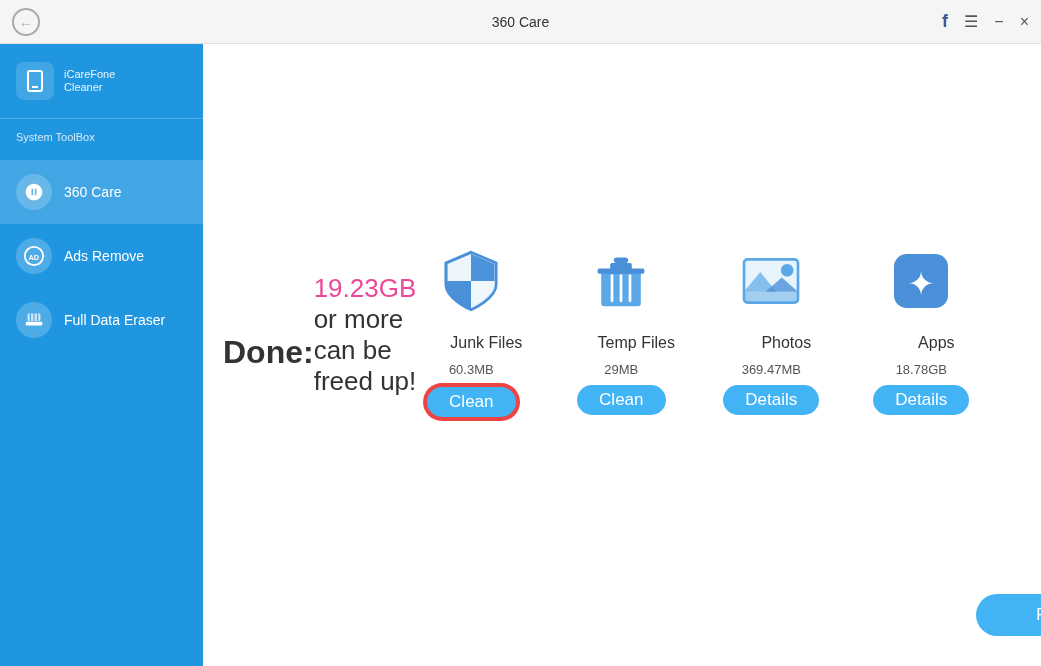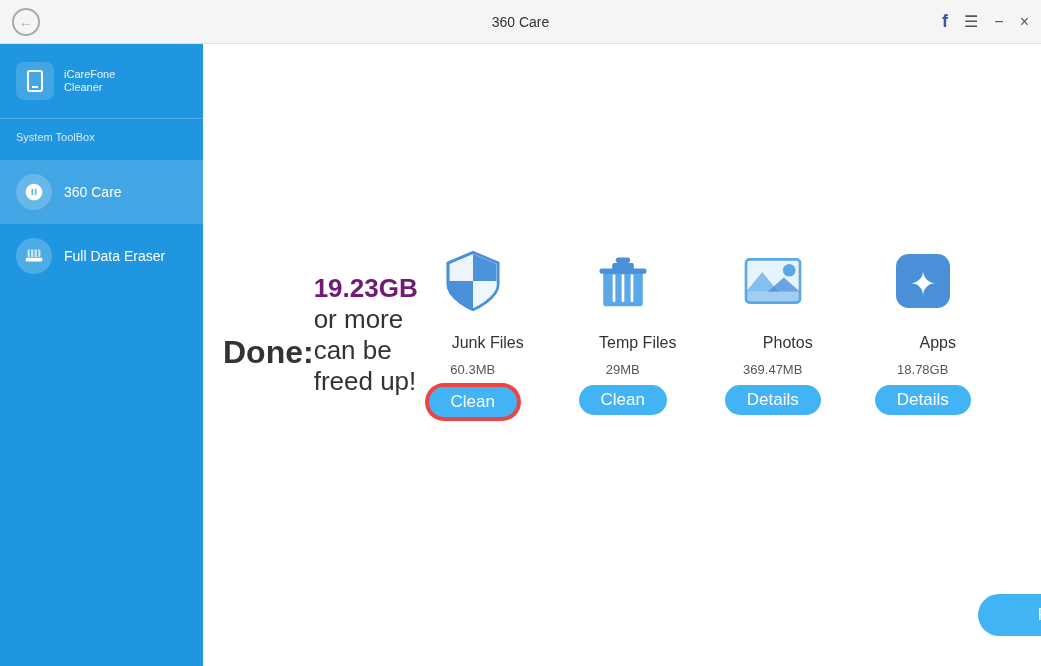--- a/index.html
+++ b/index.html
@@ -141,22 +141,22 @@
     }
     .done-title::after {
       content: ':';
     }
     .freed-text {
       font-size: 26px;
       color: #333;
       margin-bottom: 50px;
     }
     .freed-text .size {
-      color: #701a75;
-      font-weight: 700;
+      color: #ec4899;
+      font-weight: 400;
     }
 
     
     .items-grid {
       display: flex;
       gap: 40px;
       justify-content: center;
       align-items: flex-start;
       margin-bottom: 60px;
     }
@@ -269,20 +269,30 @@
     <div class="sidebar-item active">
       <div class="sidebar-item-icon">
 
         <svg width="20" height="20" viewBox="0 0 24 24" fill="white">
           <path d="M12 2C6.48 2 2 6.48 2 12s4.48 10 10 10 10-4.48 10-10S17.52 2 12 2zm-1 14H9V8h2v8zm4 0h-2V8h2v8z"></path>
         </svg>
       </div>
       <span>360 Care</span>
     </div>
 
+    <div class="sidebar-item">
+      <div class="sidebar-item-icon">
+
+        <svg width="22" height="22" viewBox="0 0 24 24" fill="white">
+          <circle cx="12" cy="12" r="10" stroke="white" stroke-width="2" fill="none"></circle>
+          <text x="6" y="16" font-size="8" fill="white" font-weight="bold">AD</text>
+        </svg>
+      </div>
+      <span>Ads Remove</span>
+    </div>
 
     <div class="sidebar-item">
       <div class="sidebar-item-icon">
 
         <svg width="22" height="22" viewBox="0 0 24 24" fill="white">
           <rect x="3" y="14" width="18" height="4" rx="1" fill="white"></rect>
           <rect x="5" y="5" width="14" height="8" rx="1" fill="white" opacity="0.7"></rect>
           <line x1="8" y1="5" x2="8" y2="13" stroke="#2196e0" stroke-width="1"></line>
           <line x1="12" y1="5" x2="12" y2="13" stroke="#2196e0" stroke-width="1"></line>
           <line x1="16" y1="5" x2="16" y2="13" stroke="#2196e0" stroke-width="1"></line>

